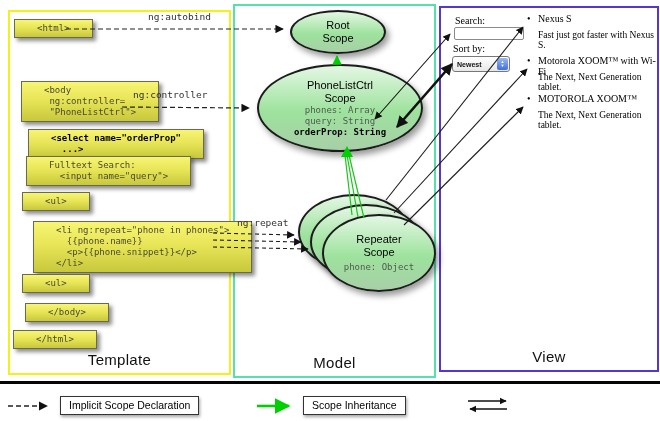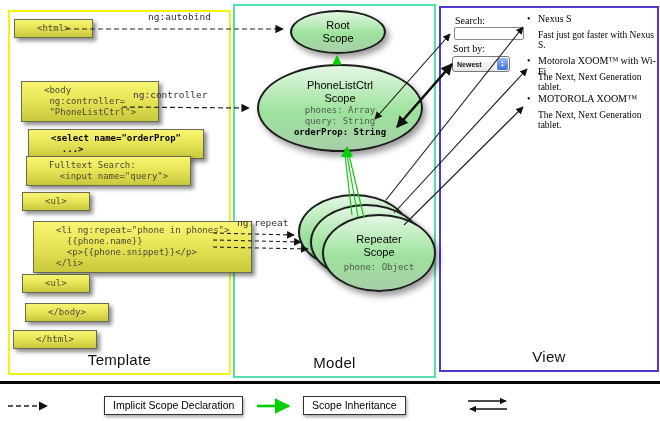--- a/index.html
+++ b/index.html
@@ -125,21 +125,21 @@
   </div>
 
   <div class="vitem-title serif" style="left:538px;top:13px;">Nexus S</div>
   <div class="vitem-desc serif" style="left:538px;top:30px;">Fast just got faster with Nexus S.</div>
   <div class="vitem-title serif" style="left:538px;top:55px;">Motorola XOOM™ with Wi-Fi</div>
   <div class="vitem-desc serif" style="left:538px;top:72px;">The Next, Next Generation tablet.</div>
   <div class="vitem-title serif" style="left:538px;top:93px;">MOTOROLA XOOM™</div>
   <div class="vitem-desc serif" style="left:538px;top:110px;">The Next, Next Generation tablet.</div>
 
   <div id="divider"></div>
-  <div class="legendbox" style="left:60px;margin-left:44px;">Implicit Scope Declaration</div>
+  <div class="legendbox" style="left:60px;">Implicit Scope Declaration</div>
   <div class="legendbox" style="left:303px;">Scope Inheritance</div>
 
   <svg id="overlay">
     <defs>
       <marker id="mBlack" viewBox="0 0 10 10" refX="9" refY="5" markerWidth="7" markerHeight="7" orient="auto-start-reverse">
         <path d="M0,0 L10,5 L0,10 z" fill="#111"></path>
       </marker>
       <marker id="mBlackThick" viewBox="0 0 10 10" refX="9" refY="5" markerWidth="4.5" markerHeight="4.5" orient="auto-start-reverse">
         <path d="M0,0 L10,5 L0,10 z" fill="#111"></path>
       </marker>

